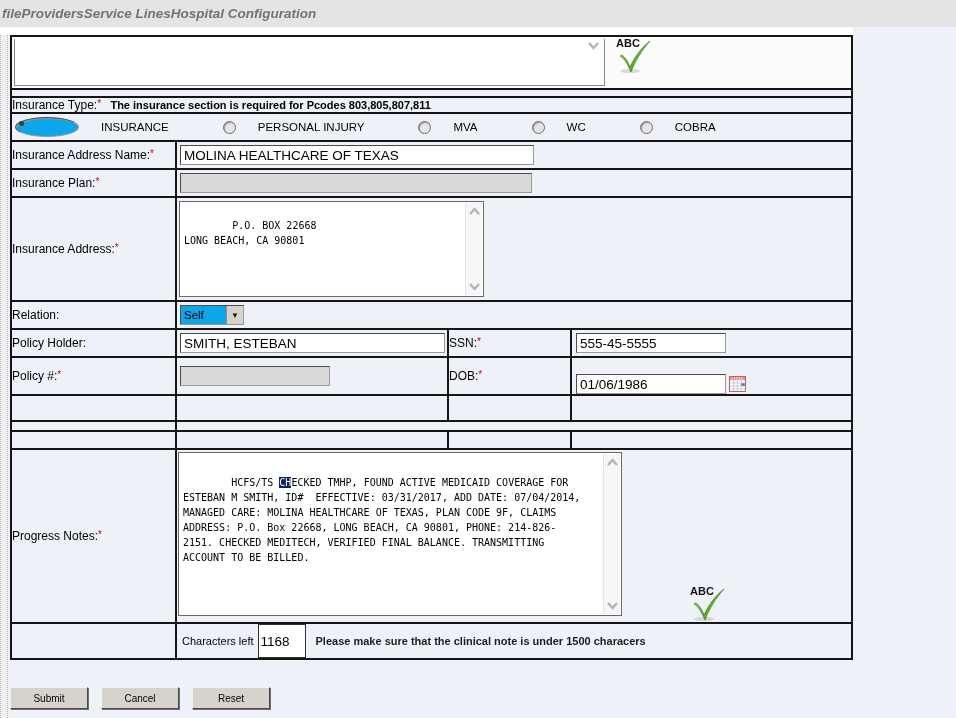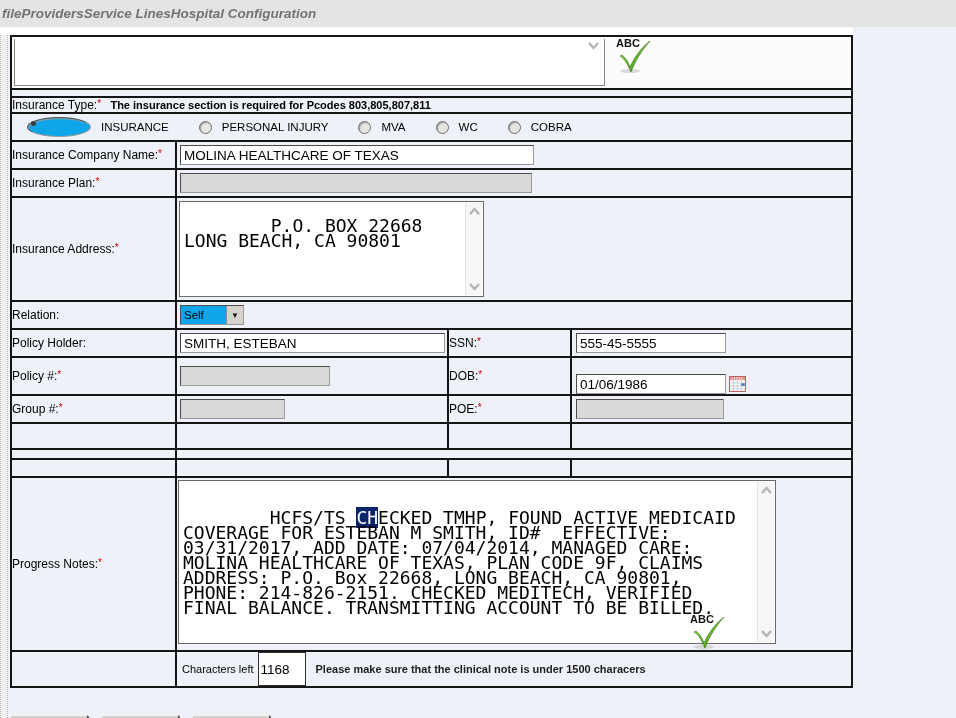--- a/index.html
+++ b/index.html
@@ -52,21 +52,21 @@
   tr.r-e26 td { height:26px; }
   tr.r-sp10 td { height:10px; font-size:1px; }
   tr.r-e18 td { height:18px; }
   tr.r-notes td { height:174px; }
   tr.r-chars td { height:28px; }
 
   .ins-type-label { font-size:12px; }
   .ins-type-note { font-size:11px; font-weight:bold; margin-left:6px; }
 
   
-  .radio-row { display:flex; align-items:center; padding-left:12px; gap:4px; }
+  .radio-row { display:flex; align-items:center; gap:16px; }
   .radio { width:13px; height:13px; border-radius:50%;
     border:1px solid #6f6f6f; background:#e8e6e2;
     box-shadow:inset 1px 1px 1px #9b9b9b; position:relative; flex:0 0 auto; cursor:pointer; }
   .radio.sel::after { content:""; position:absolute; left:3px; top:3px;
     width:5px; height:5px; border-radius:50%; background:#3c3c3c; }
   .radio-lbl { font-size:11.5px; margin:0 0 0 6px; }
   .radio-gap { width:22px; }
 
   
   .inp {
@@ -84,40 +84,40 @@
   .w-pol { width:150px; margin-left:3px; }
   .w-grp { width:105px; margin-left:3px; }
   .w-poe { width:148px; margin-left:4px; }
 
   .field-flex { display:flex; align-items:center;margin-top:16px; }
 
   
   .txtbox {
     position:relative; background:#fff;
     border:1px solid #6a6a6a;
-    font-family:"DejaVu Sans Mono", monospace; font-size:18px; line-height:15px;
+    font-family:"DejaVu Sans Mono", monospace; font-size:10px; line-height:15px;
     white-space:pre-wrap; word-break:break-word; color:#000;
   }
   .scrollzone {
     position:absolute; top:1px; bottom:1px; right:1px; width:17px;
     background:#f6f6f6; border-left:1px solid #e4e4e4;
     display:flex; flex-direction:column; justify-content:space-between;
     align-items:center; padding:4px 0;
   }
   .chev { width:13px; height:9px; flex:0 0 auto; cursor:pointer; }
 
   .addrbox { width:305px; height:96px; margin-left:2px; padding:1px 22px 1px 4px; }
   .cutbox {
     margin-left:2px; margin-top:0; width:591px; height:47px; background:#fff;
     border:1px solid #8a8a8a; border-top:none; position:relative;
   }
   .cutbox .chev { position:absolute; right:4px; top:2px; }
 
-  .notesbox { width:598px; height:164px; margin-left:1px; margin-top:2px;
-    padding:14px 39px 2px 4px; }
+  .notesbox { width:444px; height:164px; margin-left:1px; margin-top:2px;
+    padding:7px 39px 2px 4px; }
   .sel-hi { background:#0a246a; color:#fff; }
 
   
   .sel { width:64px; height:20px; margin-left:3px; display:flex;
     border:1px solid; border-color:#4c4c4c #9a9a9a #9a9a9a #4c4c4c;
     background:#0ea5e9; cursor:pointer; }
   .sel-text { flex:1; font-size:11.5px; padding:3px 0 0 3px; }
   .sel-btn { width:17px; background:#d6d3cd; border-left:1px solid #8d8d8d;
     display:flex; align-items:center; justify-content:center;
     font-size:8px; color:#111; }
@@ -220,21 +220,21 @@
         <span class="radio-lbl">WC</span>
         <span class="radio-gap"></span>
         <span class="radio"></span>
         <span class="radio-lbl">COBRA</span>
       </div>
     </td>
   </tr>
 
   <tr class="r-std">
     <td class="lbl">
-      <span>Insurance Company Name:</span><span class="req">*</span>
+      <span>Insurance Address Name:</span><span class="req">*</span>
     </td>
     <td colspan="3">
       <input class="inp w-company" value="MOLINA HEALTHCARE OF TEXAS" style="">
     </td>
   </tr>
 
   <tr class="r-std">
     <td class="lbl">
       <span>Insurance Plan:</span><span class="req">*</span>
     </td>
@@ -309,34 +309,20 @@
           <rect x="0.5" y="0.5" width="16" height="15" fill="#fff" stroke="#c06060"></rect>
           <rect x="1" y="1" width="15" height="3.2" fill="#e08a8a"></rect>
           <path d="M3 1 V4.2 M5.5 1 V4.2 M8 1 V4.2 M10.5 1 V4.2 M13 1 V4.2" stroke="#fff" stroke-width="0.7"></path>
           <path d="M1 7 H16 M1 10 H16 M1 13 H16 M4.7 4.2 V15 M8.4 4.2 V15 M12.1 4.2 V15" stroke="#b9c4cf" stroke-width="0.8"></path>
           <rect x="12.4" y="7.3" width="3.3" height="2.5" fill="#4a6fc4"></rect>
         </svg>
       </div>
     </td>
   </tr>
 
-  <tr class="r-std">
-    <td class="lbl">
-      <span>Group #:</span><span class="req">*</span>
-    </td>
-    <td>
-      <input class="inp dis w-grp" disabled="" value="" style="">
-    </td>
-    <td class="lbl">
-      <span>POE:</span><span class="req">*</span>
-    </td>
-    <td>
-      <input class="inp dis w-poe" disabled="" value="" style="">
-    </td>
-  </tr>
 
   <tr class="r-e26">
     <td></td>
         <td></td>
     <td></td>
         <td></td>
   </tr>
   <tr class="r-sp10">
     <td></td>
         <td colspan="3"></td>

